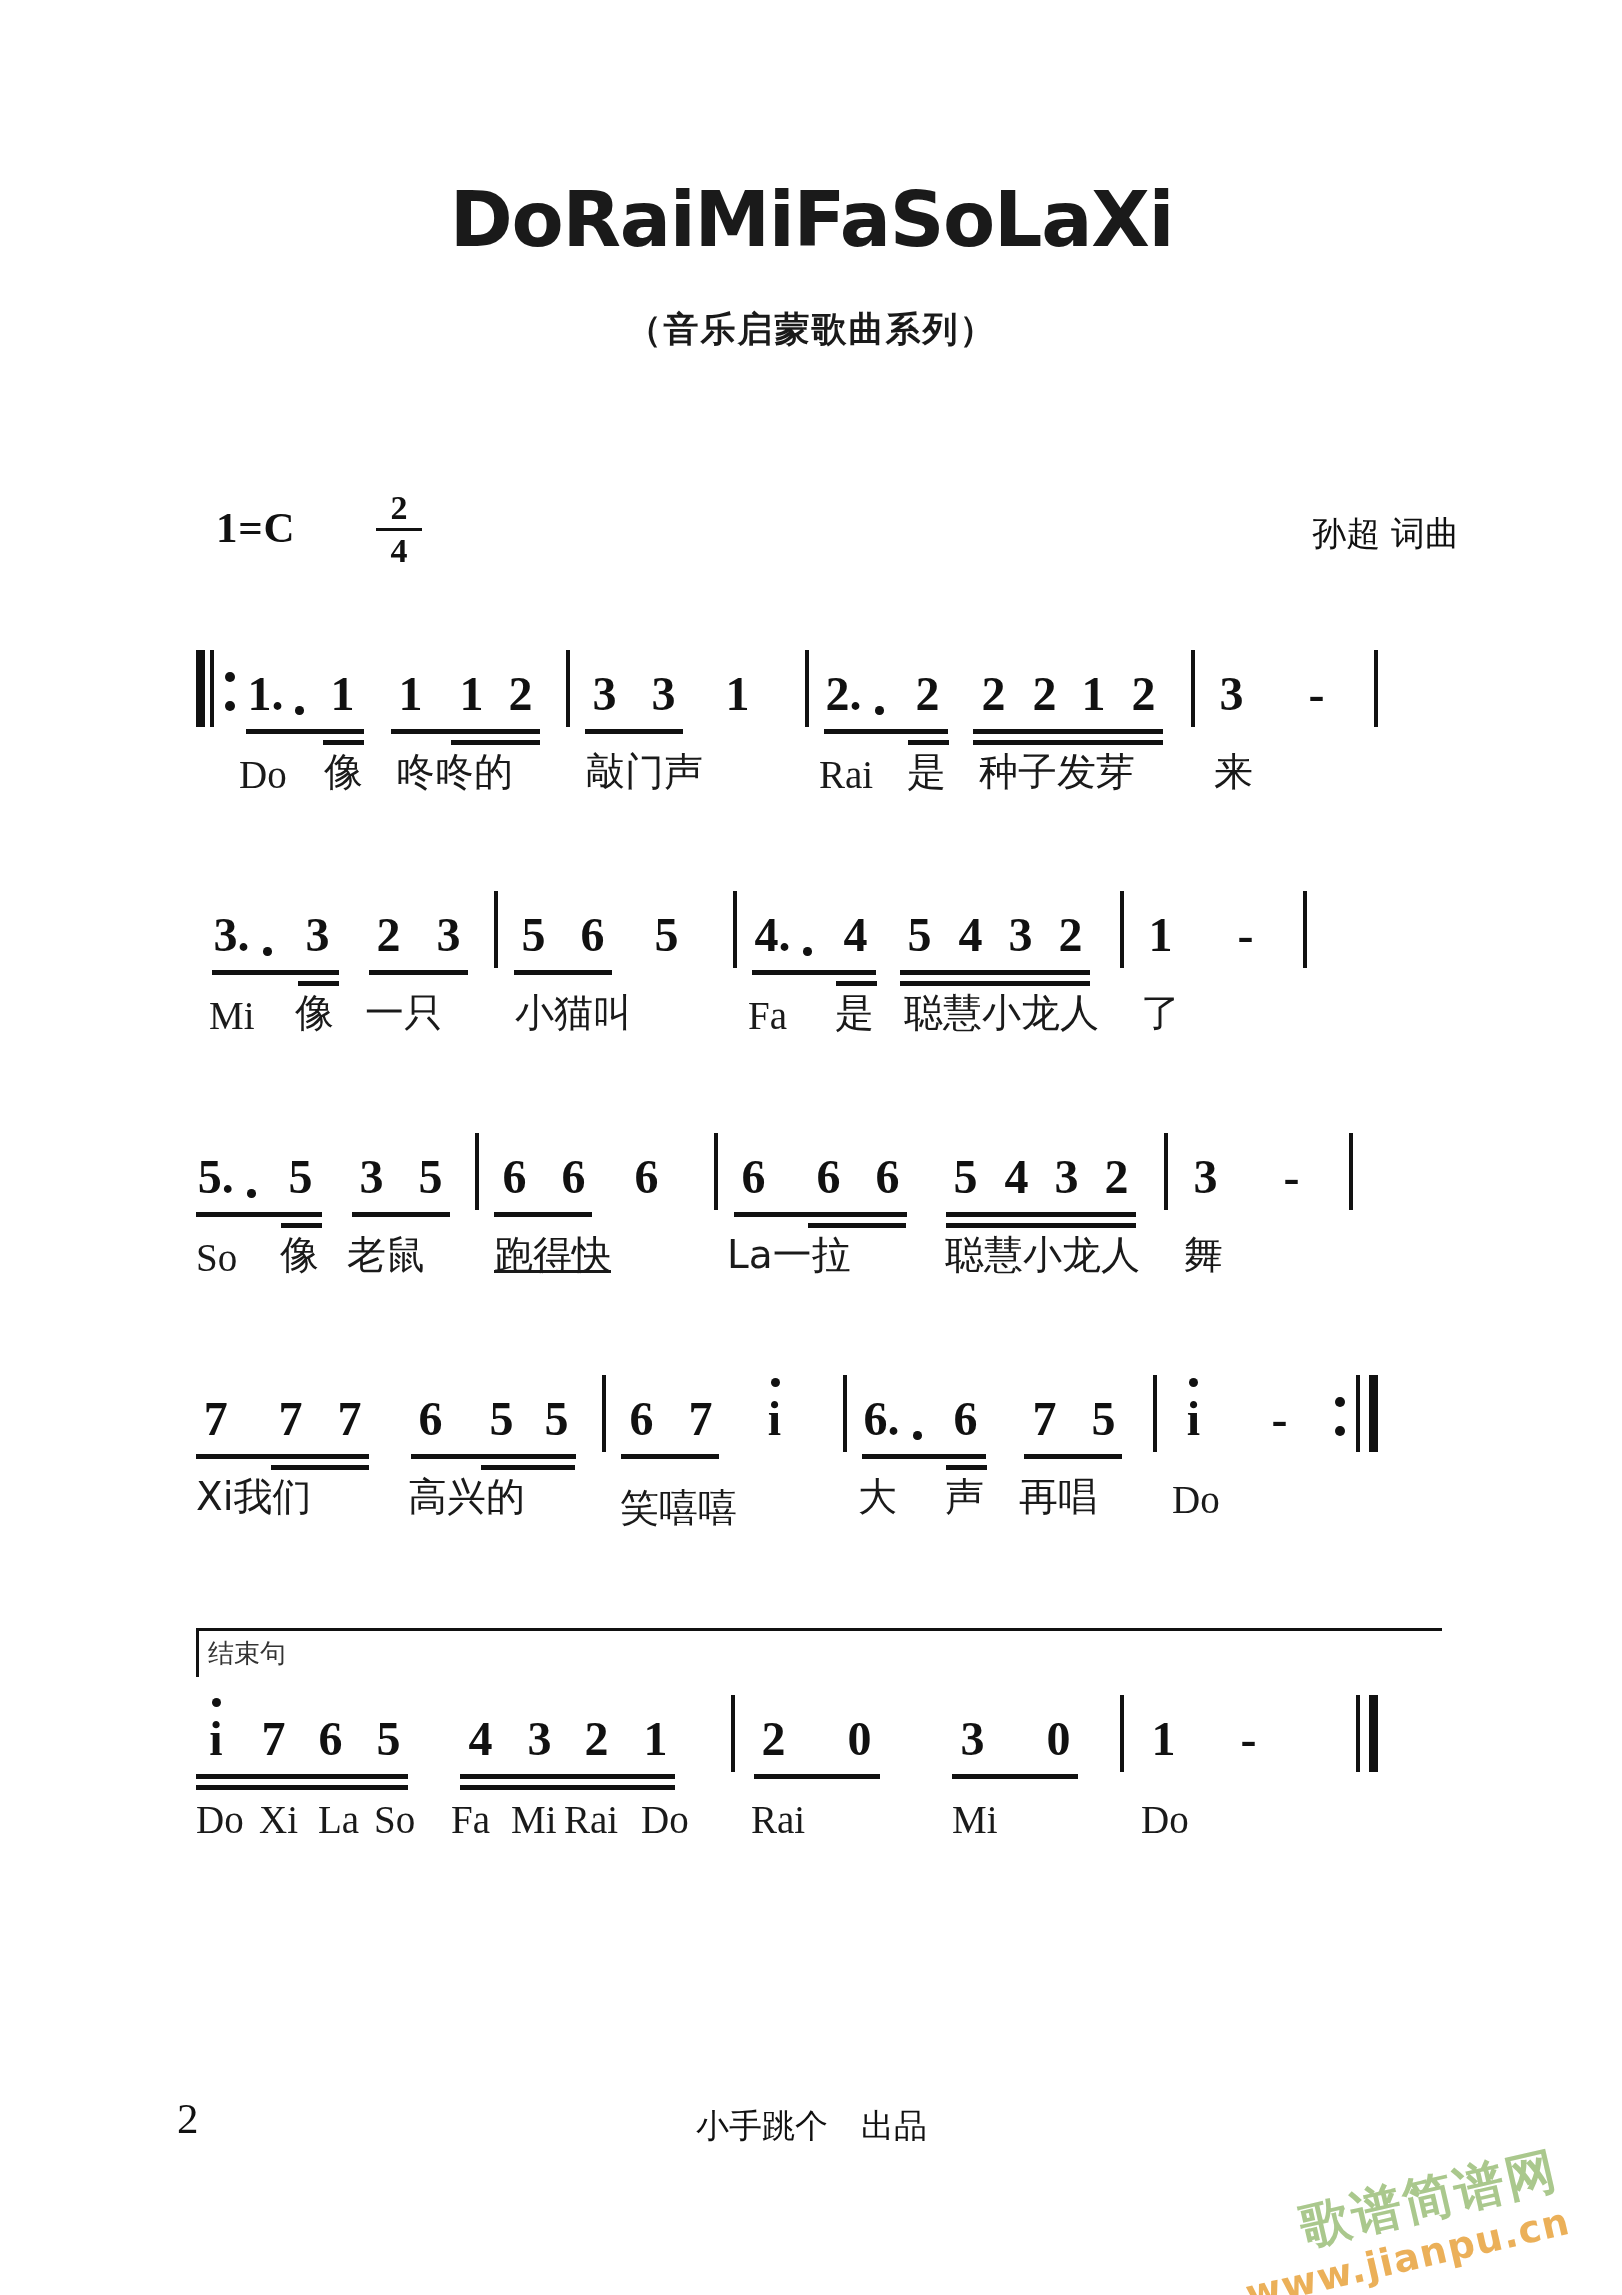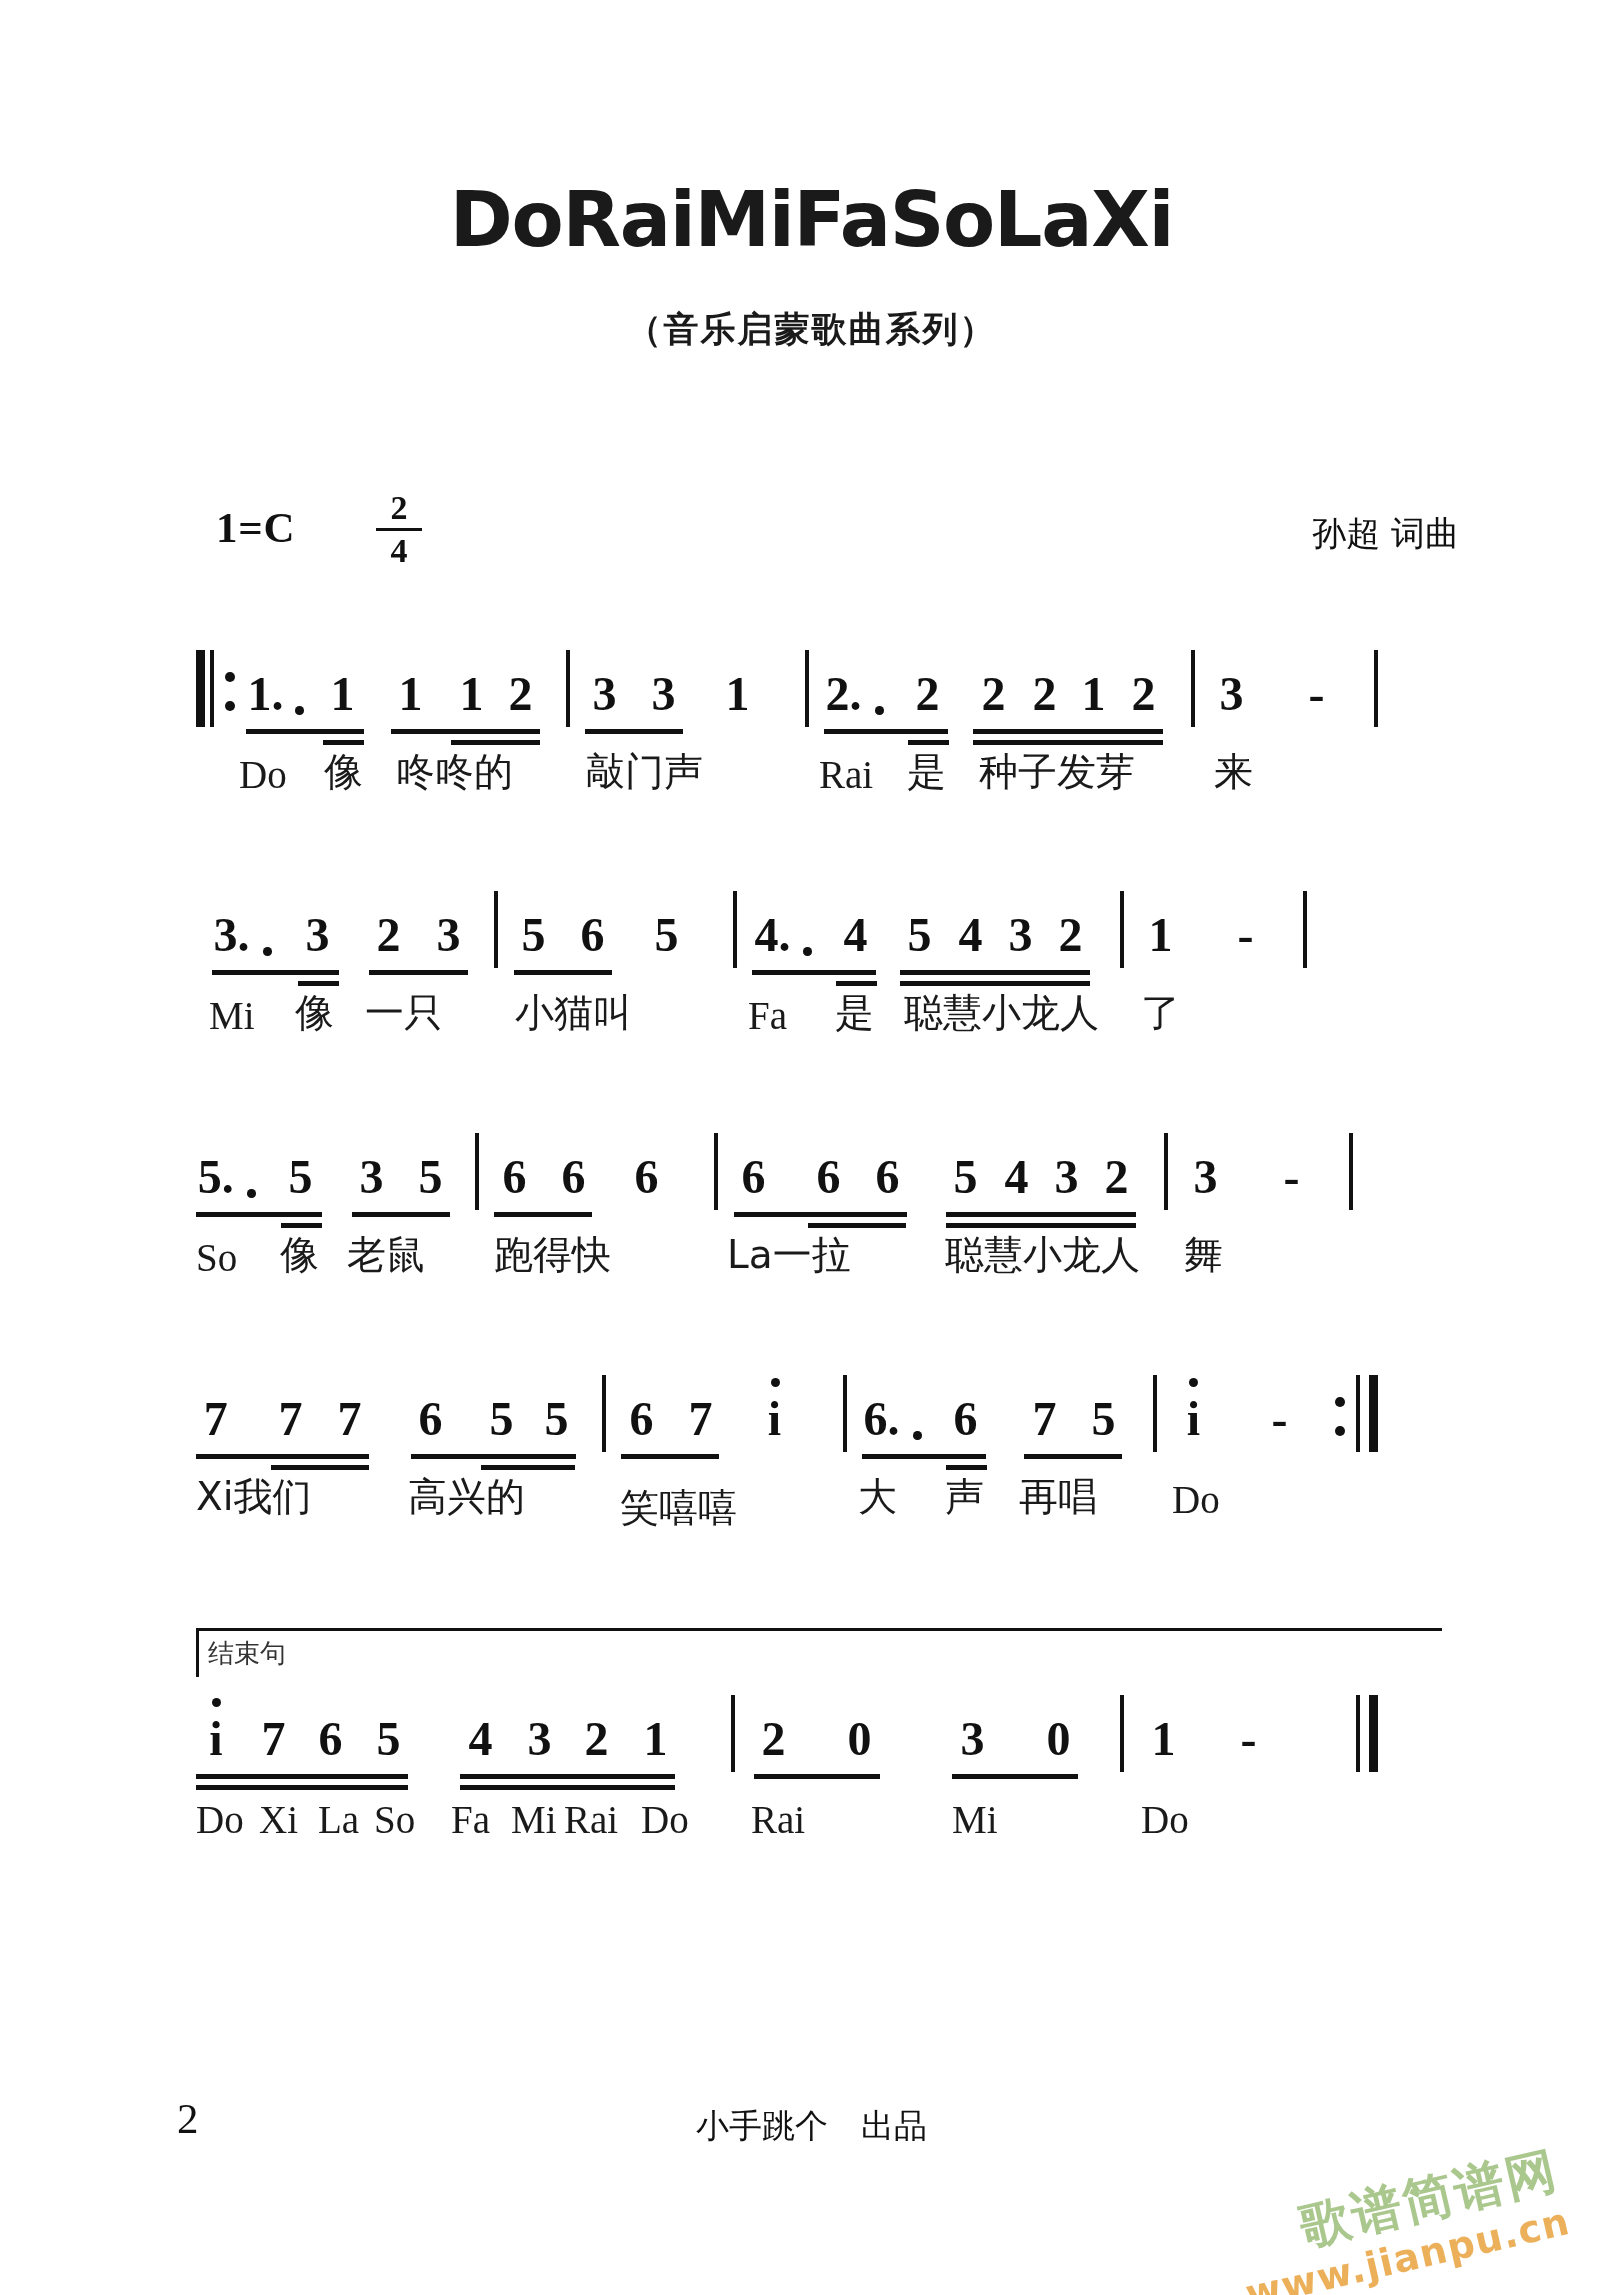--- a/index.html
+++ b/index.html
@@ -406,21 +406,21 @@
 
     <div class="note" style="left:991px; top:29px; width:37px;">3</div>
     <div class="dash" style="left:1077px; top:29px; width:37px;">-</div>
 
     <div class="barline" style="left:1153px; top:9.2px; height:77px;"></div>
   </div>
   <div class="lyricrow">
     <span class="lyric" style="left:0px;   top:15.7px;">So</span>
     <span class="lyric cn" style="left:84px; top:13px;">像</span>
     <span class="lyric cn" style="left:151px; top:13px;">老鼠</span>
-    <span class="lyric cn" style="left:298px; top:13px;">跑得快</span>
+    <span class="lyric cn" style="left:298px; top:13px;text-decoration:underline;">跑得快</span>
     <span class="lyric cn" style="left:531px; top:13px;">La一拉</span>
     <span class="lyric cn" style="left:749px;top:13px;">聪慧小龙人</span>
     <span class="lyric cn" style="left:988px;top:13px;">舞</span>
   </div>
 </div>
 
 <div class="system" style="top:1366px">
   <div class="noterow">
 
     <div class="note" style="left:1.3px;   top:29px; width:37px;">7</div>

